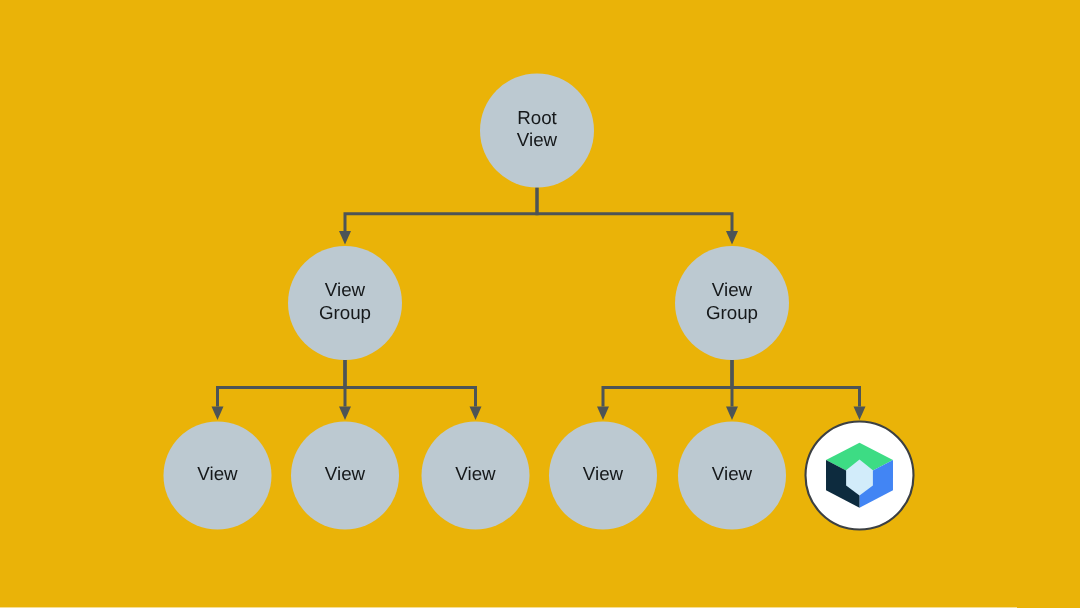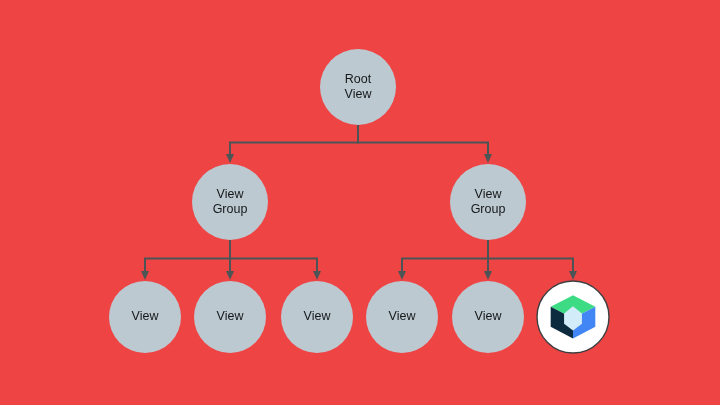--- a/index.html
+++ b/index.html
@@ -10,21 +10,21 @@
   body {
     width: 720px;
     height: 405px;
     overflow: hidden;
     font-family: "Liberation Sans", sans-serif;
   }
   #diagram-root {
     position: relative;
     width: 720px;
     height: 405px;
-    background: #ef4444;
+    background: #eab308;
   }
   svg.canvas {
     display: block;
     width: 720px;
     height: 405px;
   }
   .node-shape {
     fill: #bcc9d1;
   }
   .node-shape-outline {

